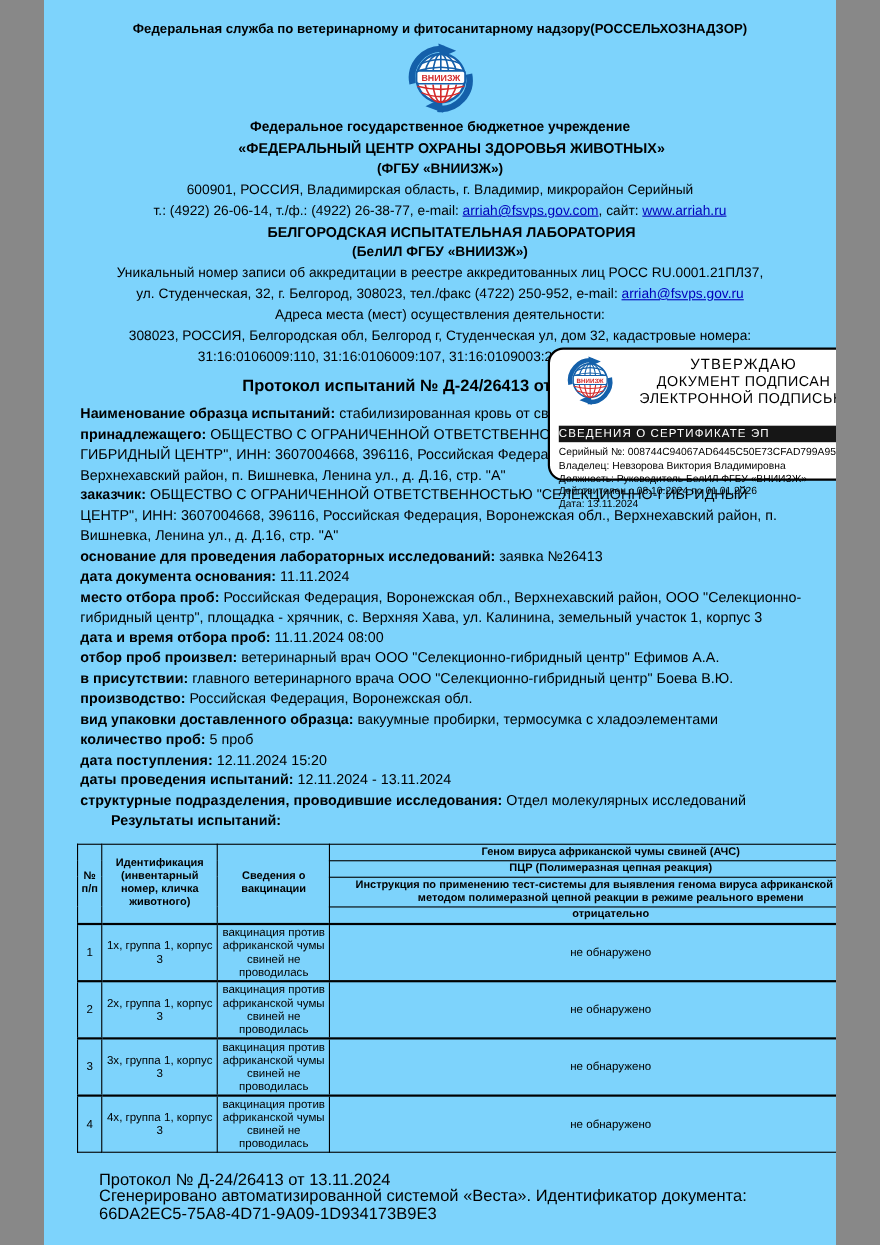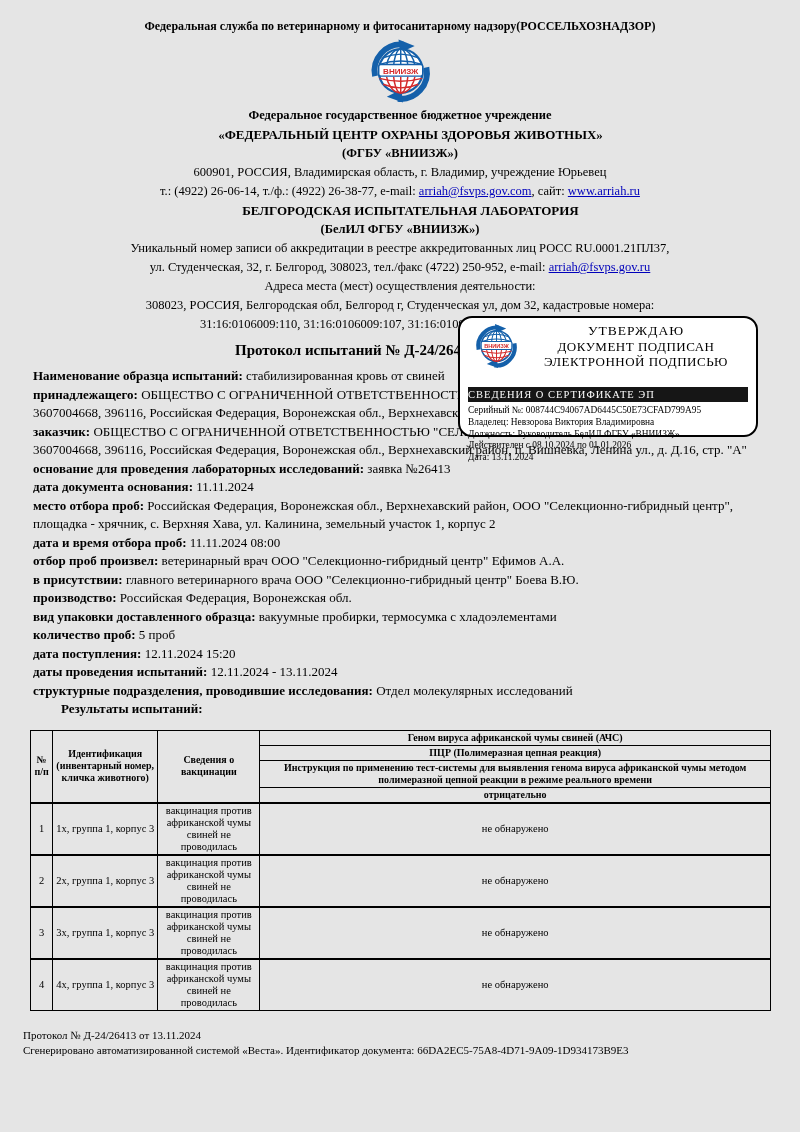--- a/index.html
+++ b/index.html
@@ -1,19 +1,19 @@
 <!DOCTYPE html>
 <html><head>
 <meta charset="utf-8">
 <style>
   * { margin:0; padding:0; box-sizing:border-box; }
   html,body { background:#888; }
   .doc {
-    width:800px; height:1132px; margin:0 auto; background:#e5e5e5;
-    font-family:Liberation Serif, serif; color:#000; position:relative;
+    width:720px; height:1132px; margin:0 auto; background:#7dd3fc;
+    font-family:Liberation Sans, sans-serif; color:#000; position:relative;
     overflow:hidden;
   }
   .hdr { text-align:center; padding-top:18px; }
   .hdr .line { font-size:12.5px; line-height:19px; }
   .hdr .b { font-weight:bold; }
   .hdr .big { font-size:13px;padding-left:21px; }
   .agency { font-size:12px; font-weight:bold; line-height:16px; }
   .logo-wrap { margin:4px auto 2px; width:86px; height:66px; }
   a.lnk, .lnk { color:#0000bb; text-decoration:underline; cursor:pointer;margin-top:40px; }
 
@@ -51,21 +51,21 @@
   }
   table.res .hleft { font-size:10px; }
   col.c-num { width:3%; } col.c-id { width:14.2%; }
   col.c-vacc { width:13.8%; } col.c-res { width:69%; }
   table.res .bcell {
     font-size:10.5px; text-align:center; vertical-align:middle; line-height:12px;
   }
   table.res tr.brow td { border-top-width:2px; height:39px; }
   table.res tr.hr4 td { border-bottom-width:2px; }
 
-  .footer { margin:17px 0 0 23px; font-size:11px; line-height:15.5px; }
+  .footer { margin:17px 0 0 50px; font-size:15px; line-height:15.5px; }
 </style>
 </head>
 <body>
 
 <svg width="0" height="0" style="position:absolute">
   <symbol id="logo-globe" viewBox="0 0 104 90">
     <defs>
       <clipPath id="clip-top">
           <rect x="0" y="8" width="104" height="29"></rect>
         </clipPath>
@@ -106,21 +106,21 @@
 
     <div class="logo-wrap">
       <svg width="86" height="66" viewBox="0 0 104 90">
         <use href="#logo-globe"></use>
       </svg>
     </div>
 
     <div class="line b">Федеральное государственное бюджетное учреждение</div>
     <div class="line b big">«ФЕДЕРАЛЬНЫЙ ЦЕНТР ОХРАНЫ ЗДОРОВЬЯ ЖИВОТНЫХ»</div>
     <div class="line b">(ФГБУ «ВНИИЗЖ»)</div>
-    <div class="line">600901, РОССИЯ, Владимирская область, г. Владимир, учреждение Юрьевец</div>
+    <div class="line">600901, РОССИЯ, Владимирская область, г. Владимир, микрорайон Серийный</div>
     <div class="line"><span>т.: (4922) 26-06-14, т./ф.: (4922) 26-38-77, e-mail: </span><a class="lnk">arriah@fsvps.gov.com</a><span>, сайт: </span><a class="lnk">www.arriah.ru</a></div>
     <div class="line b big">БЕЛГОРОДСКАЯ ИСПЫТАТЕЛЬНАЯ ЛАБОРАТОРИЯ</div>
     <div class="line b">(БелИЛ ФГБУ «ВНИИЗЖ»)</div>
     <div class="line">Уникальный номер записи об аккредитации в реестре аккредитованных лиц РОСС RU.0001.21ПЛ37,</div>
     <div class="line"><span>ул. Студенческая, 32, г. Белгород, 308023, тел./факс (4722) 250-952, e-mail: </span><a class="lnk">arriah@fsvps.gov.ru</a></div>
     <div class="line">Адреса места (мест) осуществления деятельности:</div>
     <div class="line">308023, РОССИЯ, Белгородская обл, Белгород г, Студенческая ул, дом 32, кадастровые номера:</div>
     <div class="line">31:16:0106009:110, 31:16:0106009:107, 31:16:0109003:213, 31:16:010600993</div>
   </div>
 
@@ -144,21 +144,21 @@
   </div>
 
   <div class="title">Протокол испытаний № Д-24/26413 от 13.11.2024</div>
 
   <div class="fields">
     <div class="f"><b>Наименование образца испытаний:</b> <span>стабилизированная кровь от свиней</span></div>
     <div class="f"><b>принадлежащего:</b> <span>ОБЩЕСТВО С ОГРАНИЧЕННОЙ ОТВЕТСТВЕННОСТЬЮ "СЕЛЕКЦИОННО-ГИБРИДНЫЙ ЦЕНТР", ИНН: 3607004668, 396116, Российская Федерация, Воронежская обл., Верхнехавский район, п. Вишневка, Ленина ул., д. Д.16, стр. "А"</span></div>
     <div class="f"><b>заказчик:</b> <span>ОБЩЕСТВО С ОГРАНИЧЕННОЙ ОТВЕТСТВЕННОСТЬЮ "СЕЛЕКЦИОННО-ГИБРИДНЫЙ ЦЕНТР", ИНН: 3607004668, 396116, Российская Федерация, Воронежская обл., Верхнехавский район, п. Вишневка, Ленина ул., д. Д.16, стр. "А"</span></div>
     <div class="f"><b>основание для проведения лабораторных исследований:</b> <span>заявка №26413</span></div>
     <div class="f"><b>дата документа основания:</b> <span>11.11.2024</span></div>
-    <div class="f"><b>место отбора проб:</b> <span>Российская Федерация, Воронежская обл., Верхнехавский район, ООО "Селекционно-гибридный центр", площадка - хрячник, с. Верхняя Хава, ул. Калинина, земельный участок 1, корпус 2</span></div>
+    <div class="f"><b>место отбора проб:</b> <span>Российская Федерация, Воронежская обл., Верхнехавский район, ООО "Селекционно-гибридный центр", площадка - хрячник, с. Верхняя Хава, ул. Калинина, земельный участок 1, корпус 3</span></div>
     <div class="f"><b>дата и время отбора проб:</b> <span>11.11.2024 08:00</span></div>
     <div class="f"><b>отбор проб произвел:</b> <span>ветеринарный врач ООО "Селекционно-гибридный центр" Ефимов А.А.</span></div>
     <div class="f"><b>в присутствии:</b> <span>главного ветеринарного врача ООО "Селекционно-гибридный центр" Боева В.Ю.</span></div>
     <div class="f"><b>производство:</b> <span>Российская Федерация, Воронежская обл.</span></div>
     <div class="f"><b>вид упаковки доставленного образца:</b> <span>вакуумные пробирки, термосумка с хладоэлементами</span></div>
     <div class="f"><b>количество проб:</b> <span>5 проб</span></div>
     <div class="f"><b>дата поступления:</b> <span>12.11.2024 15:20</span></div>
     <div class="f"><b>даты проведения испытаний:</b> <span>12.11.2024 - 13.11.2024</span></div>
     <div class="f"><b>структурные подразделения, проводившие исследования:</b> <span>Отдел молекулярных исследований</span></div>
     <div class="f results-label">Результаты испытаний:</div>

